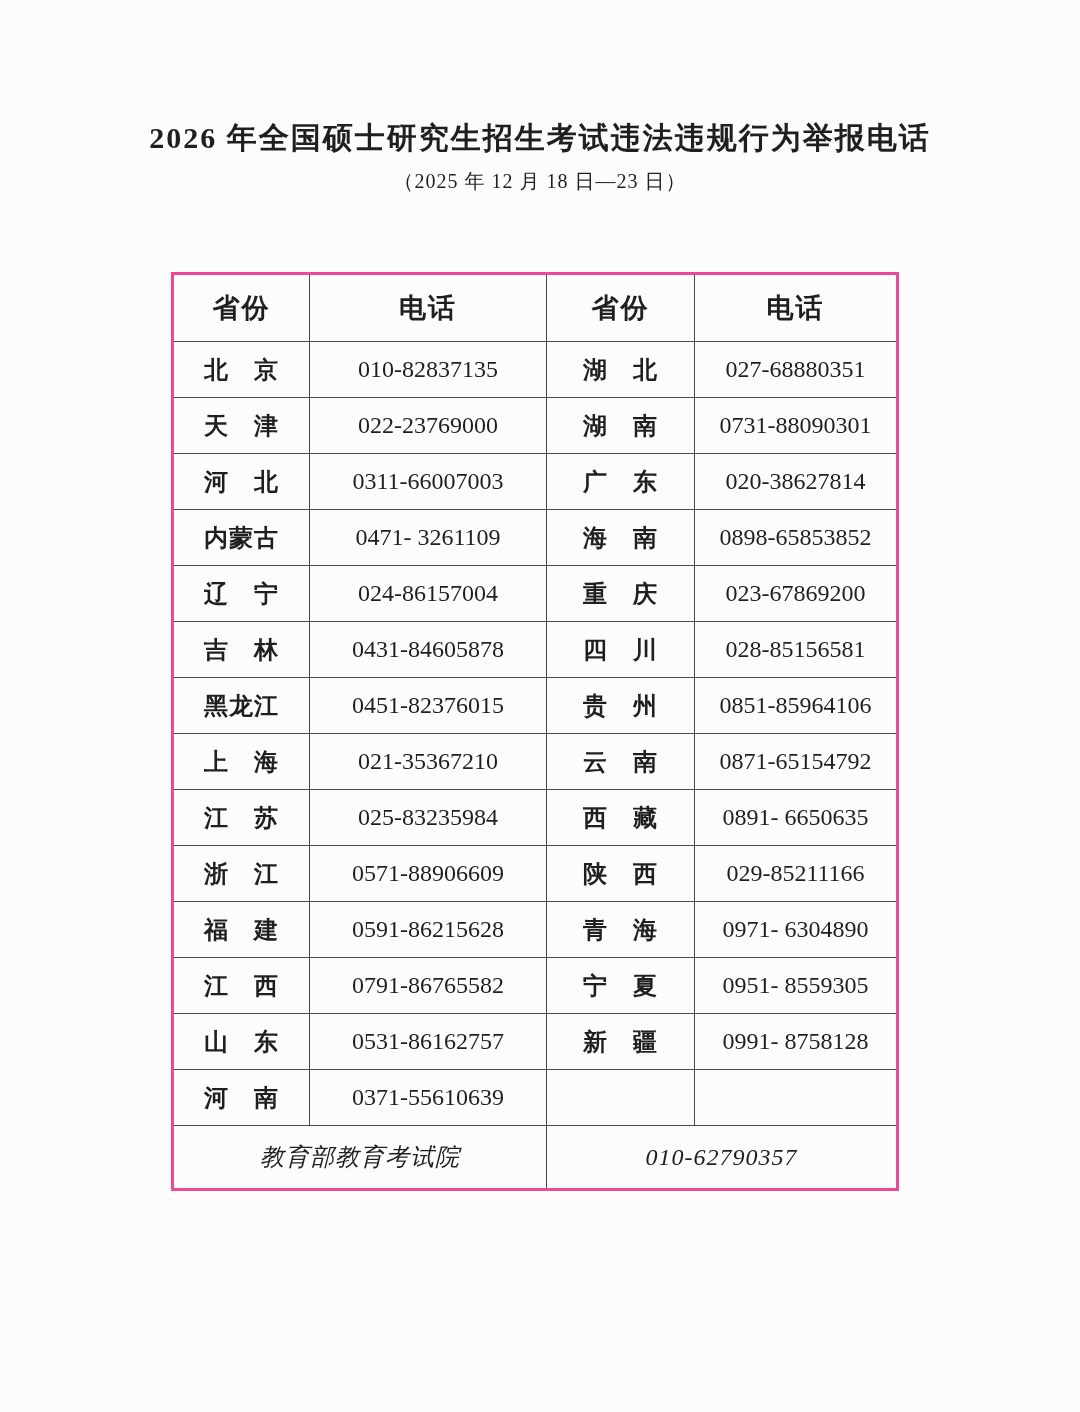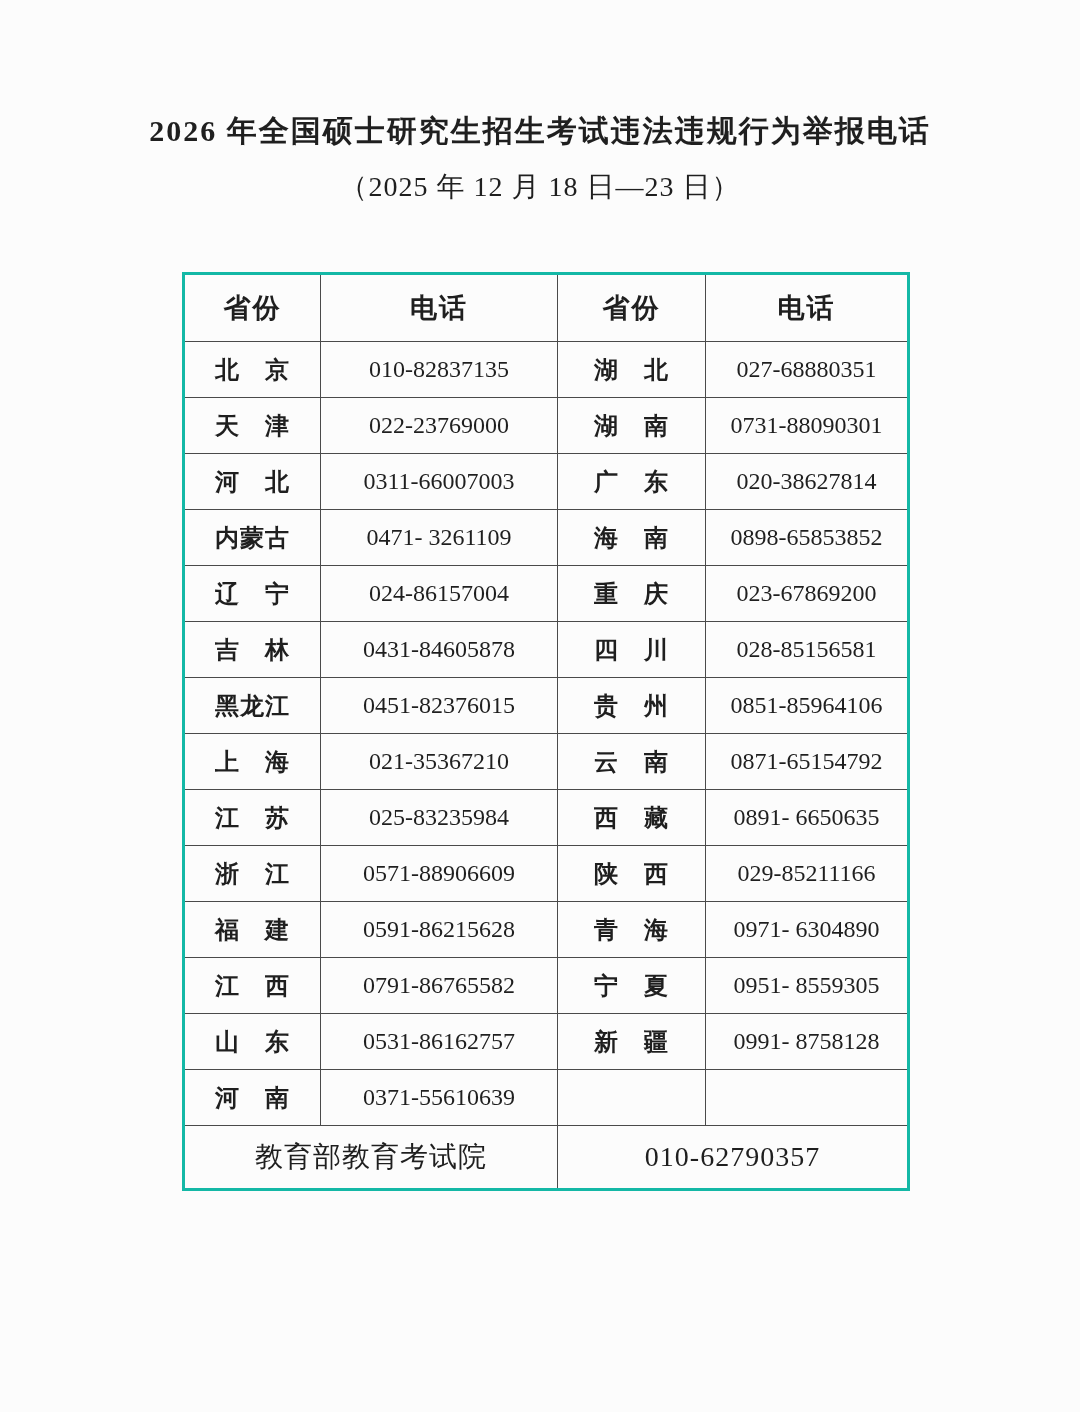--- a/index.html
+++ b/index.html
@@ -10,48 +10,48 @@
     width: 1080px;
     height: 1412px;
     position: relative;
     background: #fcfcfc;
     font-family: "Liberation Serif", "DejaVu Serif", serif;
     color: #1f1f1f;
     overflow: hidden;
   }
   .page-title {
     position: absolute;
-    top: 111px;
+    top: 118px;
     left: 0;
     width: 1080px;
     text-align: center;
     font-size: 30px;
     font-weight: 700;
     letter-spacing: 2px;
     white-space: nowrap;
   }
   .page-subtitle {
     position: absolute;
     top: 168px;
     left: 0;
     width: 1080px;
     text-align: center;
-    font-size: 28px;
+    font-size: 20px;
     font-weight: 400;
     letter-spacing: 1px;
     white-space: nowrap;
   }
   table.hotline {
     position: absolute;
-    left: 182px;
+    left: 171px;
     top: 272px;
     width: 725px;
     border-collapse: collapse;
     table-layout: fixed;
-    border: 3px solid #14b8a6;
+    border: 3px solid #ec4899;
   }
   table.hotline th,
   table.hotline td {
     border: 1px solid #4a4a4a;
     text-align: center;
     vertical-align: middle;
     padding: 0;
     overflow: hidden;
     white-space: nowrap;
   }
@@ -68,22 +68,23 @@
   td.prov {
     letter-spacing: 1px;
     font-weight: bold;
   }
   td.phone {
     font-family: "Liberation Serif", "DejaVu Serif", serif;
     margin-left: 34px;
   }
   tr.footer-row td {
     height: 62px;
-    font-size: 28px;
+    font-size: 24px;
     letter-spacing: 1px;
+    font-style: italic;
   }
 </style>
 </head>
 <body>
 
 <div class="page-title">2026 年全国硕士研究生招生考试违法违规行为举报电话</div>
 <div class="page-subtitle">（2025 年 12 月 18 日—23 日）</div>
 
 <table class="hotline">
   <colgroup>

